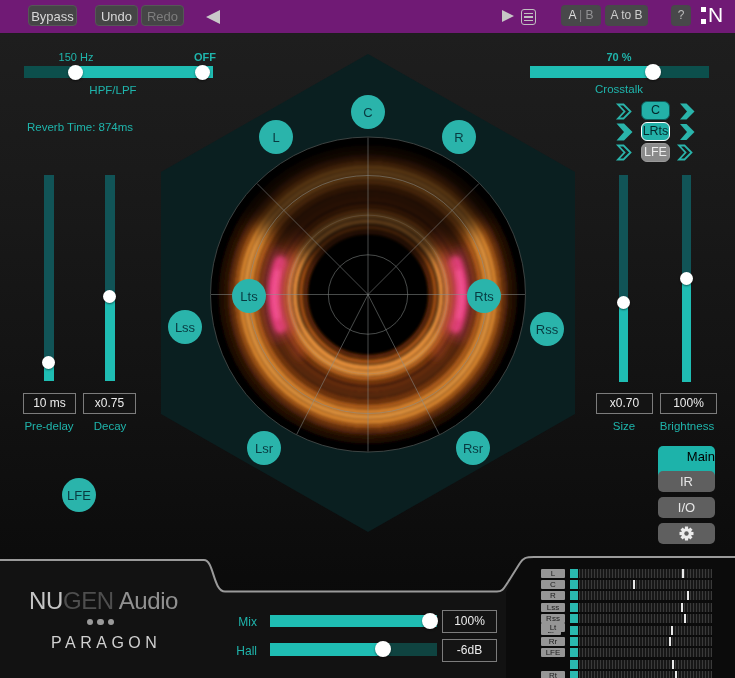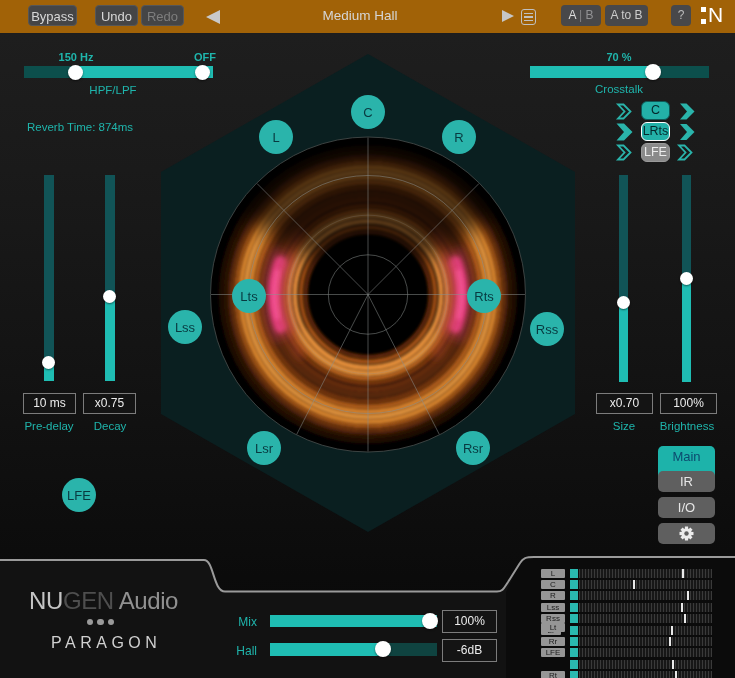--- a/index.html
+++ b/index.html
@@ -1,42 +1,41 @@
 <!DOCTYPE html>
 <html><head>
 <meta charset="utf-8">
 <style>
   html,body{margin:0;padding:0}
   body{width:735px;height:678px;position:relative;overflow:hidden;
        font-family:"Liberation Sans",sans-serif;
        background:linear-gradient(180deg,#1f1f1f 0%,#1a1a1a 25%,#131313 55%,#0b0b0b 85%,#080808 100%);}
   .abs{position:absolute}
   
-  #header{position:absolute;left:0;top:0;width:735px;height:33px;background:#a16207;border-bottom:1px solid #1d1d1d}
+  #header{position:absolute;left:0;top:0;width:735px;height:33px;background:#701a75;border-bottom:1px solid #1d1d1d}
   .hbtn{position:absolute;top:5px;height:21px;background:#454546;border:1px solid #565657;border-radius:4px;
         color:#d8d8d8;font-size:13px;text-align:center;line-height:21px;box-sizing:border-box}
   
   .track{position:absolute;background:#0c4f4c}
   .fill{position:absolute;background:#1fbdb3}
   .thumb{position:absolute;background:#fff;border-radius:50%;box-shadow:0 1px 2px rgba(0,0,0,.5)}
   .lbl{position:absolute;color:#1fb5ac;font-size:11.5px;text-align:center}
   .vbox{position:absolute;height:19px;border:1px solid #7c7c7c;background:#141414;color:#ececec;
         font-size:12px;text-align:center;line-height:19px}
   .vtrack{position:absolute;width:9.5px;background:#115457}
   .vfill{position:absolute;left:0;right:0;bottom:0;background:#1fbdb3}
 </style>
 </head>
 <body>
 
   <div id="header">
     <div class="hbtn" style="left:28px;width:49px">Bypass</div>
     <div class="hbtn" style="left:95px;width:43px">Undo</div>
     <div class="hbtn" style="left:141px;width:43px;color:#7e7e7e">Redo</div>
     <div class="abs" style="left:206px;top:10px;width:0;height:0;border-top:7px solid transparent;border-bottom:7px solid transparent;border-right:14px solid #c9c9c9"></div>
-    <div class="abs" style="left:280px;top:8px;width:160px;text-align:center;font-size:13.5px;color:#d6d6d6">Medium Hall</div>
     <div class="abs" style="left:502px;top:10px;width:0;height:0;border-top:6.5px solid transparent;border-bottom:6.5px solid transparent;border-left:12px solid #c6c6c6"></div>
     <div class="abs" style="left:521px;top:9px;width:13px;height:14px;border:1.5px solid #c0c0c0;border-radius:3px">
       <div style="margin:2.5px 2px 0;height:1.5px;background:#c0c0c0"></div>
       <div style="margin:2px 2px 0;height:1.5px;background:#c0c0c0"></div>
       <div style="margin:2px 2px 0;height:1.5px;background:#c0c0c0"></div>
     </div>
     <div class="hbtn" style="left:561px;width:40px;font-size:12px;border:none;background:#48484a"><span style="color:#dddddd">A</span><span style="color:#828284"> | </span><span style="color:#929294">B</span></div>
     <div class="hbtn" style="left:605px;width:43px;font-size:12px;border:none;background:#48484a;color:#cccccc">A to B</div>
     <div class="hbtn" style="left:671px;width:20px;font-size:12px;border:none;background:#48484a;color:#bbbbbb">?</div>
     <div class="abs" style="left:701px;top:7px;width:5px;height:5px;background:#fff"></div>
@@ -148,21 +147,21 @@
       <text x="249" y="300.5">Lts</text>
       <text x="484" y="300.5">Rts</text>
       <text x="185" y="331.5">Lss</text>
       <text x="547" y="333.5">Rss</text>
       <text x="264" y="452.5">Lsr</text>
       <text x="473" y="452.5">Rsr</text>
       <text x="79" y="499.5">LFE</text>
     </g>
   </svg>
 
-  <div class="lbl" style="left:46px;top:51px;width:60px;font-size:11px;font-weight:bold">150 Hz</div>
+  <div class="lbl" style="left:46px;top:51px;width:60px;font-size:11px;font-weight:normal">150 Hz</div>
   <div class="lbl" style="left:175px;top:51px;width:60px;font-size:11px;font-weight:bold">OFF</div>
   <div class="track" style="left:24px;top:66px;width:189px;height:12px">
     <div class="fill" style="left:51px;top:0;width:138px;height:12px"></div>
   </div>
   <div class="thumb" style="left:67.5px;top:64.5px;width:15px;height:15px"></div>
   <div class="thumb" style="left:194.5px;top:64.5px;width:15px;height:15px"></div>
   <div class="lbl" style="left:63px;top:84px;width:100px">HPF/LPF</div>
   <div class="lbl" style="left:27px;top:121px;width:160px;text-align:left">Reverb Time: 874ms</div>
 
   <div class="lbl" style="left:589px;top:51px;width:60px;font-size:11px;font-weight:bold">70 %</div>
@@ -205,21 +204,21 @@
   <div class="thumb" style="left:616.5px;top:295.5px;width:13px;height:13px"></div>
   <div class="vtrack" style="left:681.5px;top:175px;height:207px">
     <div class="vfill" style="height:104px"></div>
   </div>
   <div class="thumb" style="left:679.5px;top:271.5px;width:13px;height:13px"></div>
   <div class="vbox" style="left:596px;top:393px;width:55px">x0.70</div>
   <div class="vbox" style="left:660px;top:393px;width:55px">100%</div>
   <div class="lbl" style="left:584px;top:420px;width:80px">Size</div>
   <div class="lbl" style="left:647px;top:420px;width:80px">Brightness</div>
 
-  <div class="abs" style="left:658px;top:446px;width:57px;height:40px;background:#1db3aa;border-radius:5px;color:#0c4a6e;font-size:13px;text-align:center;line-height:22px">Main</div>
+  <div class="abs" style="left:658px;top:446px;width:57px;height:40px;background:#1db3aa;border-radius:5px;color:#000000;font-size:13px;text-align:right;line-height:22px">Main</div>
   <div class="abs" style="left:658px;top:471px;width:57px;height:21px;background:#5f5f5f;border-radius:5px;color:#e6e6e6;font-size:13px;text-align:center;line-height:21px">IR</div>
   <div class="abs" style="left:658px;top:497px;width:57px;height:21px;background:#5f5f5f;border-radius:5px;color:#e6e6e6;font-size:13px;text-align:center;line-height:21px">I/O</div>
   <div class="abs" style="left:658px;top:523px;width:57px;height:21px;background:#5f5f5f;border-radius:5px">
     <svg width="57" height="21" viewBox="0 0 57 21">
       <g transform="translate(28.5,10.5)" fill="#ececec">
         <circle r="5.2"></circle>
         <g>
           <rect x="-1.6" y="-7" width="3.2" height="14"></rect>
           <rect x="-7" y="-1.6" width="14" height="3.2"></rect>
           <rect x="-1.6" y="-7" width="3.2" height="14" transform="rotate(45)"></rect>

